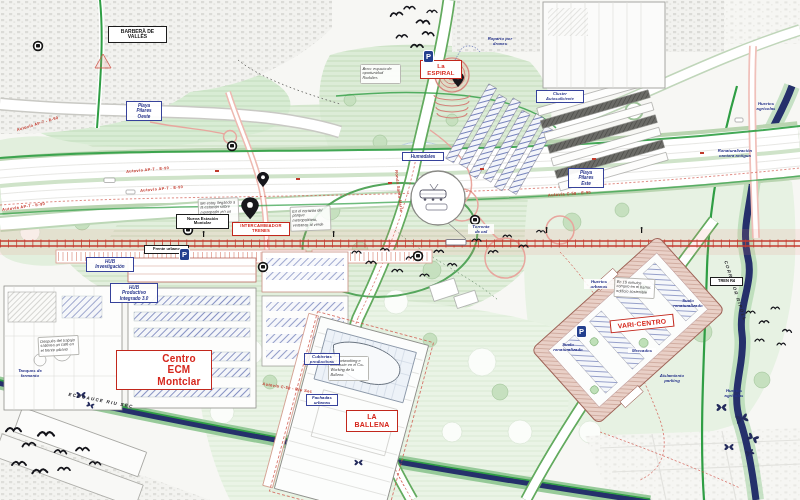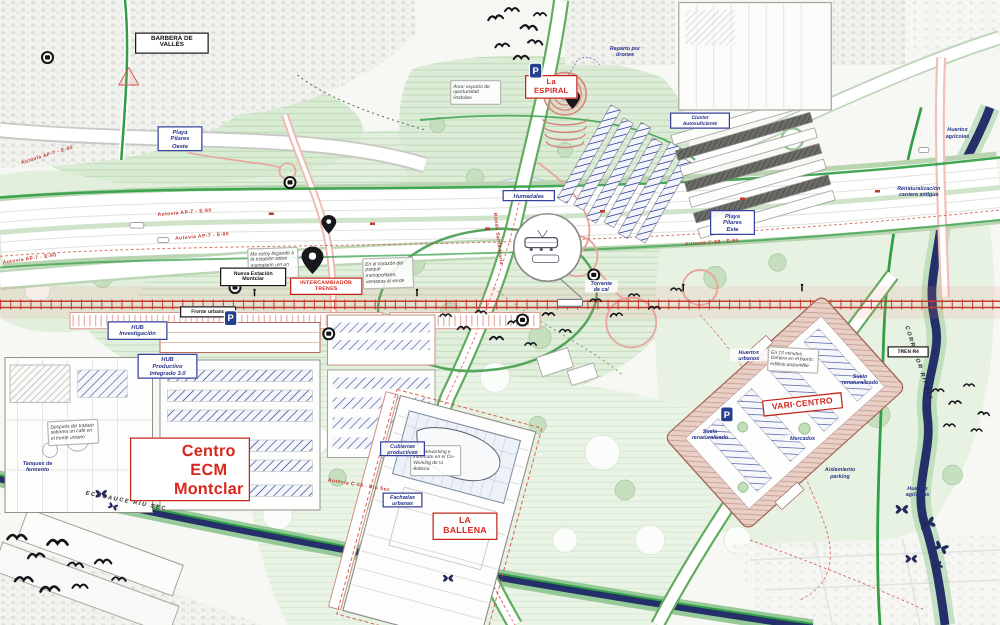--- a/index.html
+++ b/index.html
@@ -460,21 +460,21 @@
 VALLÈS</div>
 <div class="lbl bb" style="left:176px;top:214px;width:46px;font-size:4.2px;">Nueva Estación
 Montclar</div>
 <div class="lbl bb" style="left:144px;top:245px;width:40px;font-size:4px;padding:1px 1.5px;">Frente urbano</div>
 <div class="lbl bb" style="left:710px;top:277px;width:28px;font-size:4px;padding:1px 1.5px;">TREN R4</div>
 
 <div class="lbl br" style="left:420px;top:60px;width:34px;font-size:6px;">La
 ESPIRAL</div>
 <div class="lbl br" style="left:232px;top:222px;width:52px;font-size:4.2px;padding:1px 2px;">INTERCAMBIADOR
 TRENES</div>
-<div class="lbl br" style="left:104px;top:350px;width:58px;font-size:13px;padding-left:33px;">Centro ECM
+<div class="lbl br" style="left:116px;top:350px;width:58px;font-size:10px;padding-left:33px;">Centro ECM
 Montclar</div>
 <div class="lbl br" style="left:346px;top:410px;width:44px;font-size:7px;">LA
 BALLENA</div>
 <div class="lbl br" style="left:610px;top:317px;width:56px;font-size:6.8px;transform:rotate(-6deg);">VARI·CENTRO</div>
 
 <div class="lbl blb" style="left:126px;top:101px;width:30px;">Playa
 Pilares
 Oeste</div>
 <div class="lbl blb" style="left:568px;top:168px;width:30px;">Playa
 Pilares

